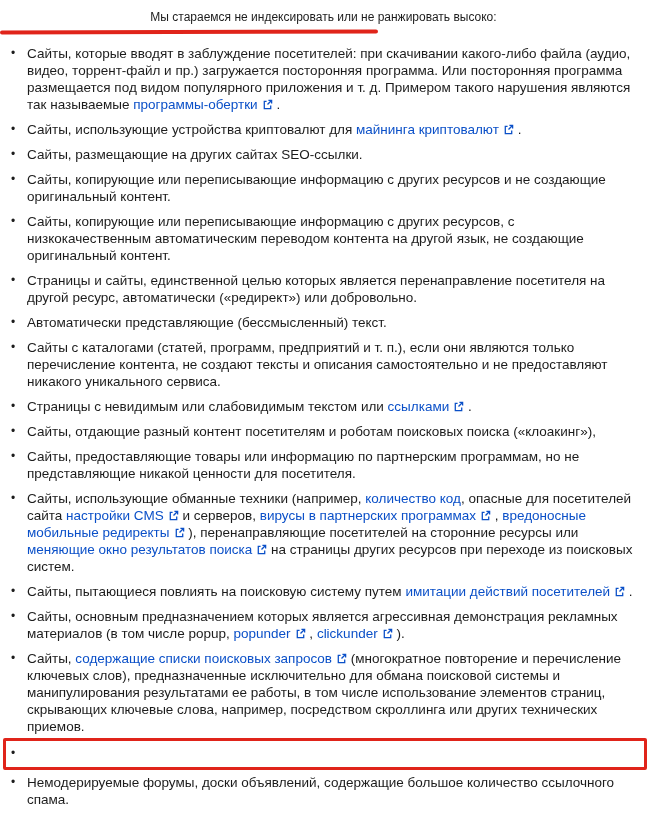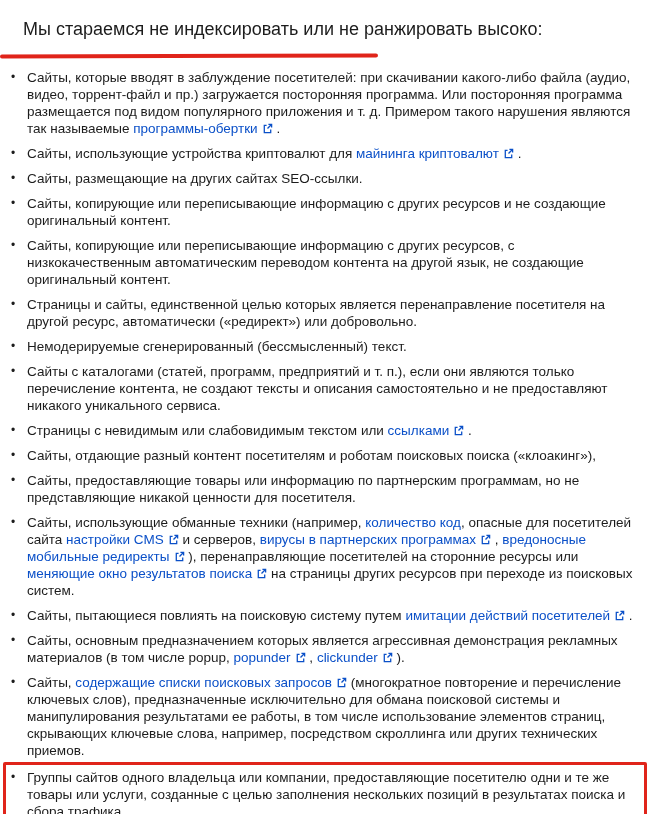--- a/index.html
+++ b/index.html
@@ -11,24 +11,25 @@
   body{
     width:648px;
     font-family:"Liberation Sans", sans-serif;
     color:var(--text);
     font-size:13.5px;
     line-height:17px;
     -webkit-font-smoothing:antialiased;
   }
   .page{padding:5px 8px 10px 7px;}
   .title{
-    font-size:18px;
+    font-size:12px;
     font-weight:400;
-    margin:16px;
+    margin:4px;
     color:var(--text);
+    text-align:center;
   }
   .red-underline{
     height:4px;
     width:378px;
     margin-left:-7px;
     margin-top:3px;
     background:var(--red);
     border-radius:3px;
     transform:rotate(-0.15deg);
   }
@@ -106,21 +107,21 @@
       <li class="item">
         <span class="dot">•</span>
         <span class="item-text"><span>Сайты, копирующие или переписывающие информацию с других ресурсов, с низкокачественным автоматическим переводом контента на другой язык, не создающие оригинальный контент.</span></span>
       </li>
       <li class="item">
         <span class="dot">•</span>
         <span class="item-text"><span>Страницы и сайты, единственной целью которых является перенаправление посетителя на другой ресурс, автоматически («редирект») или добровольно.</span></span>
       </li>
       <li class="item">
         <span class="dot">•</span>
-        <span class="item-text"><span>Немодерируемые сгенерированный (бессмысленный) текст.</span></span>
+        <span class="item-text"><span>Автоматически представляющие (бессмысленный) текст.</span></span>
       </li>
       <li class="item">
         <span class="dot">•</span>
         <span class="item-text"><span>Сайты с каталогами (статей, программ, предприятий и т. п.), если они являются только перечисление контента, не создают тексты и описания самостоятельно и не предоставляют никакого уникального сервиса.</span></span>
       </li>
       <li class="item">
         <span class="dot">•</span>
         <span class="item-text"><span>Страницы с невидимым или слабовидимым текстом или </span><a class="link" href="#">ссылками<svg class="ext-icon" width="11" height="11" viewBox="0 0 12 12" fill="none" xmlns="http://www.w3.org/2000/svg">
               <path d="M5 2.5 H2.5 V10.5 H9.5 V7" stroke="currentColor" stroke-width="1.4" fill="none"></path>
               <path d="M7 1.5 H10.5 V5" stroke="currentColor" stroke-width="1.4" fill="none"></path>
@@ -178,20 +179,19 @@
       <li class="item">
         <span class="dot">•</span>
         <span class="item-text"><span>Сайты, </span><a class="link" href="#">содержащие списки поисковых запросов<svg class="ext-icon" width="11" height="11" viewBox="0 0 12 12" fill="none" xmlns="http://www.w3.org/2000/svg">
               <path d="M5 2.5 H2.5 V10.5 H9.5 V7" stroke="currentColor" stroke-width="1.4" fill="none"></path>
               <path d="M7 1.5 H10.5 V5" stroke="currentColor" stroke-width="1.4" fill="none"></path>
               <path d="M10.3 1.7 L6 6" stroke="currentColor" stroke-width="1.4"></path>
             </svg></a><span> (многократное повторение и перечисление ключевых слов), предназначенные исключительно для обмана поисковой системы и манипулирования результатами ее работы, в том числе использование элементов страниц, скрывающих ключевые слова, например, посредством скроллинга или других технических приемов.</span></span>
       </li>
       <li class="item highlight">
         <span class="dot">•</span>
-        <span class="item-text"><span>Группы сайтов одного владельца или компании, предоставляющие посетителю одни и те же товары или услуги, созданные с целью заполнения нескольких позиций в результатах поиска и сбора трафика.</span></span>
       </li>
       <li class="item">
         <span class="dot">•</span>
         <span class="item-text"><span>Немодерируемые форумы, доски объявлений, содержащие большое количество ссылочного спама.</span></span>
       </li>
     </ul>
 </div>
 
 </body></html>

